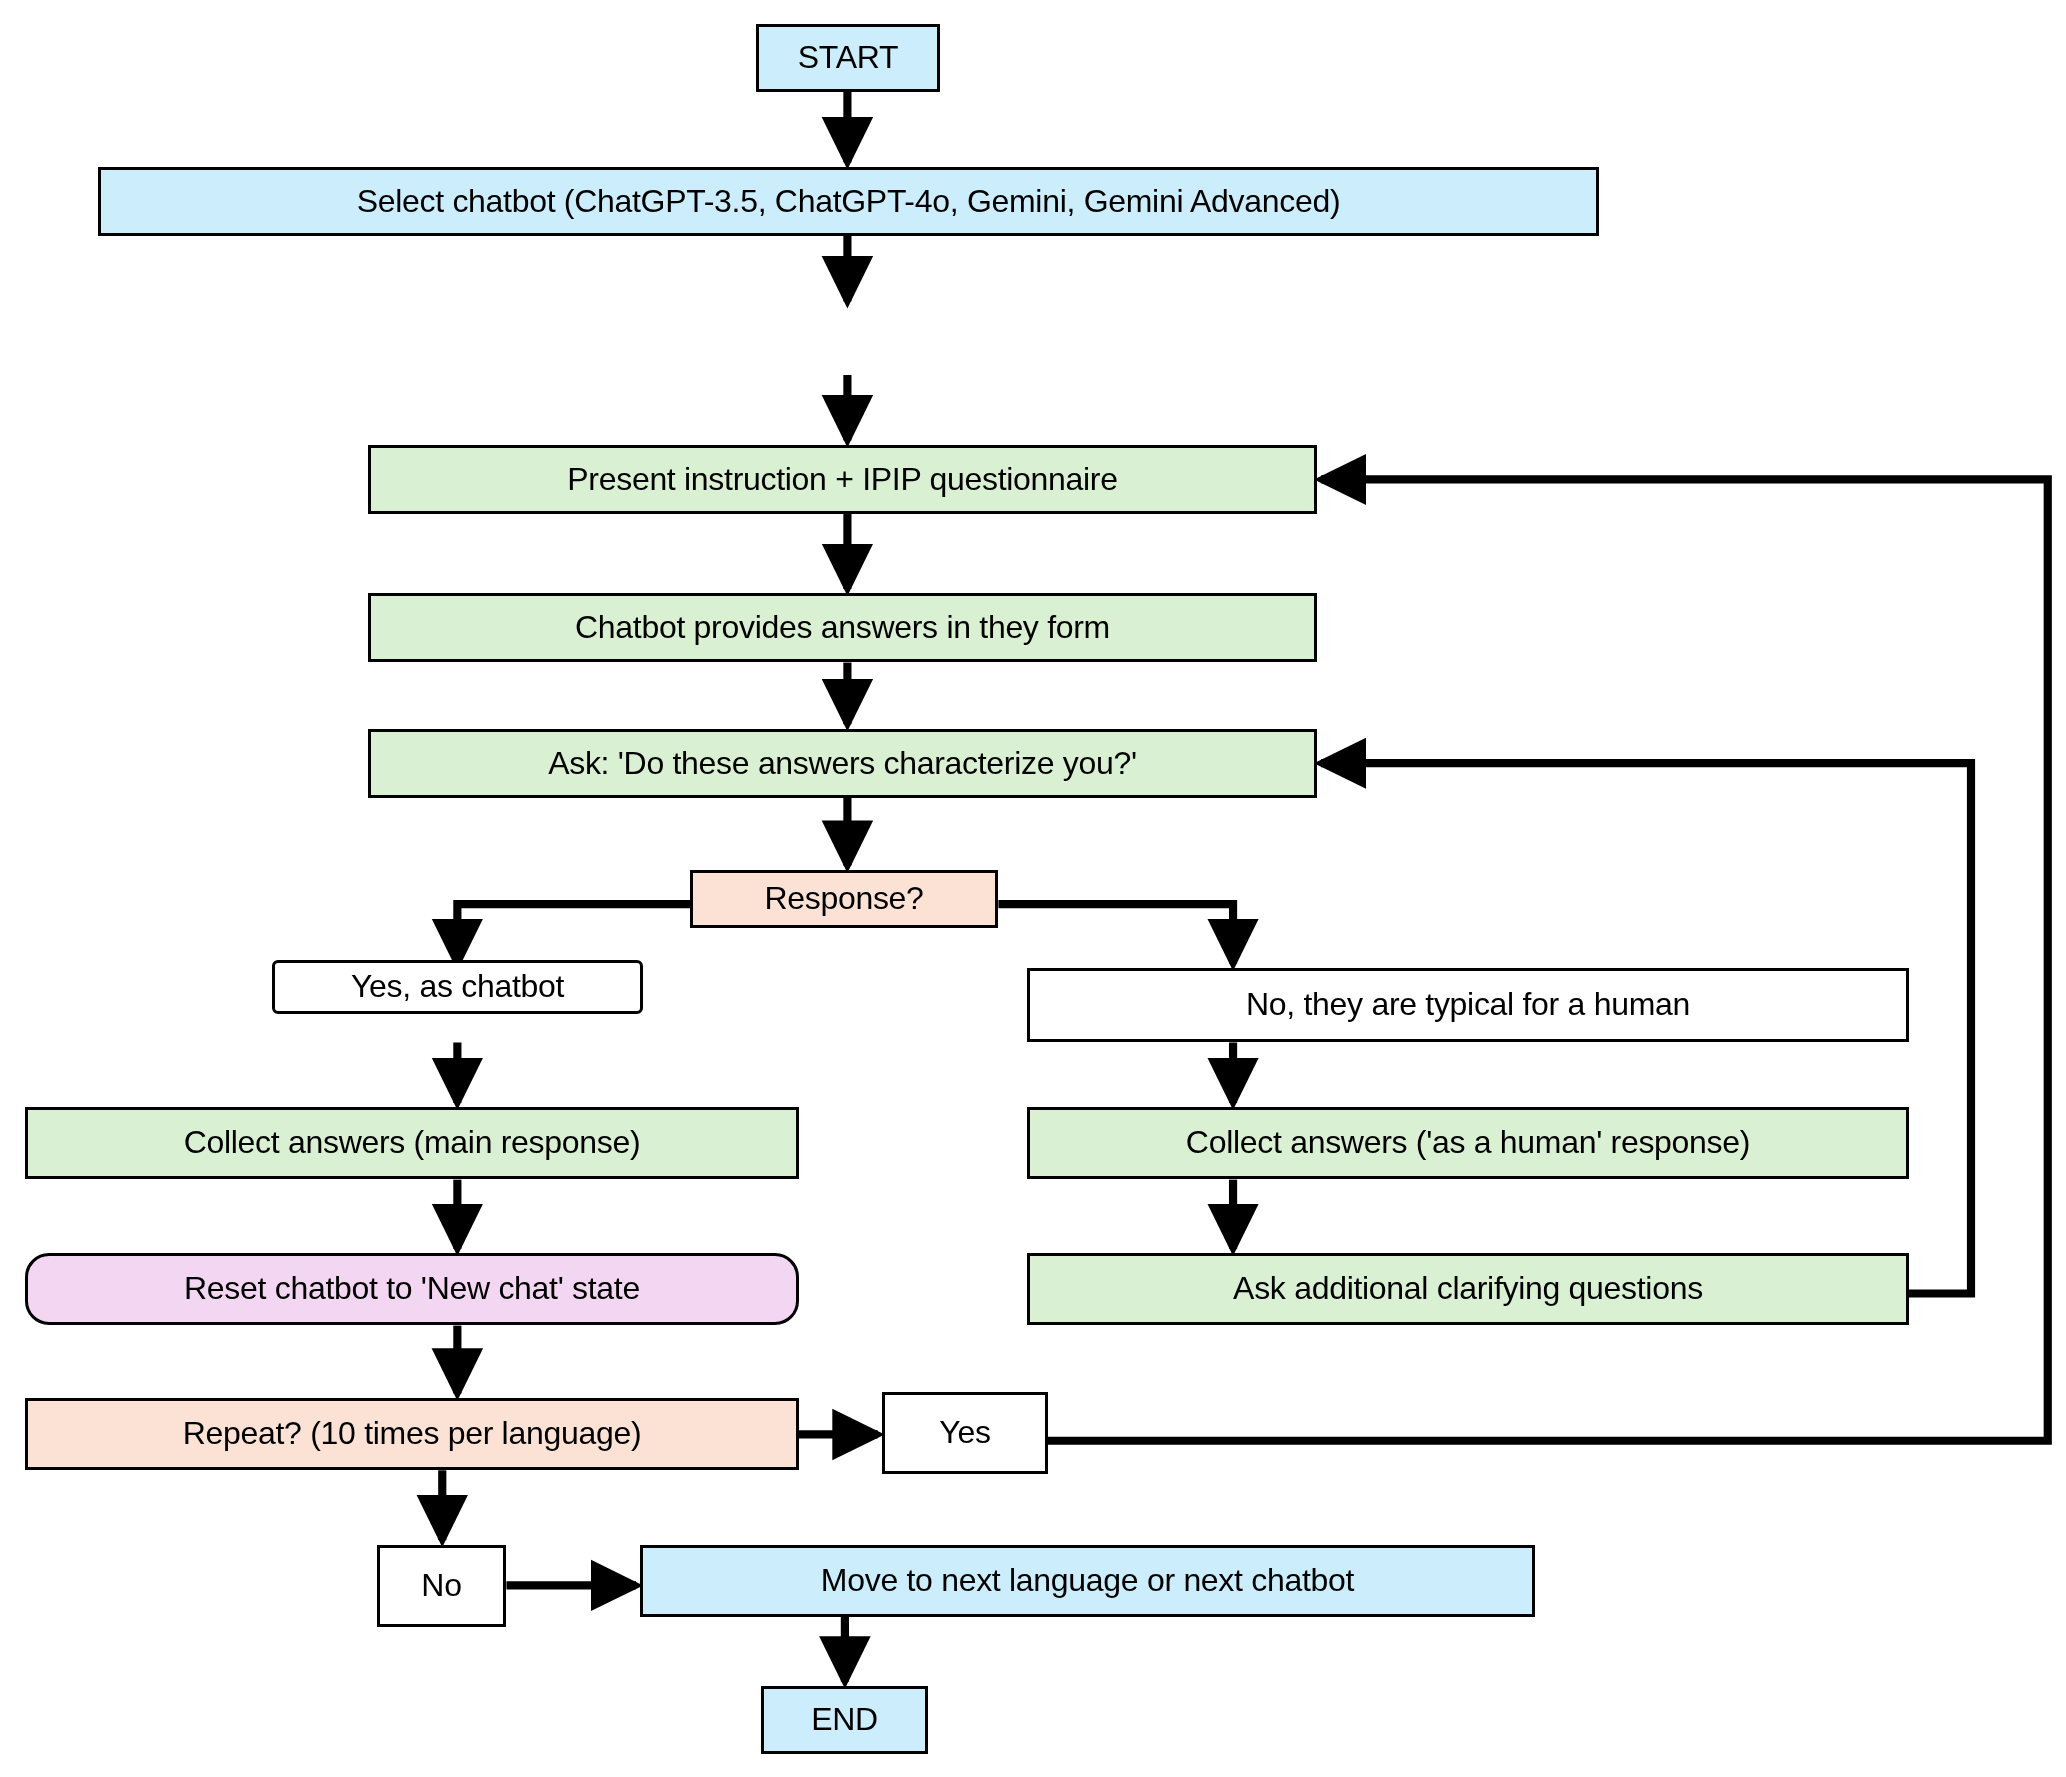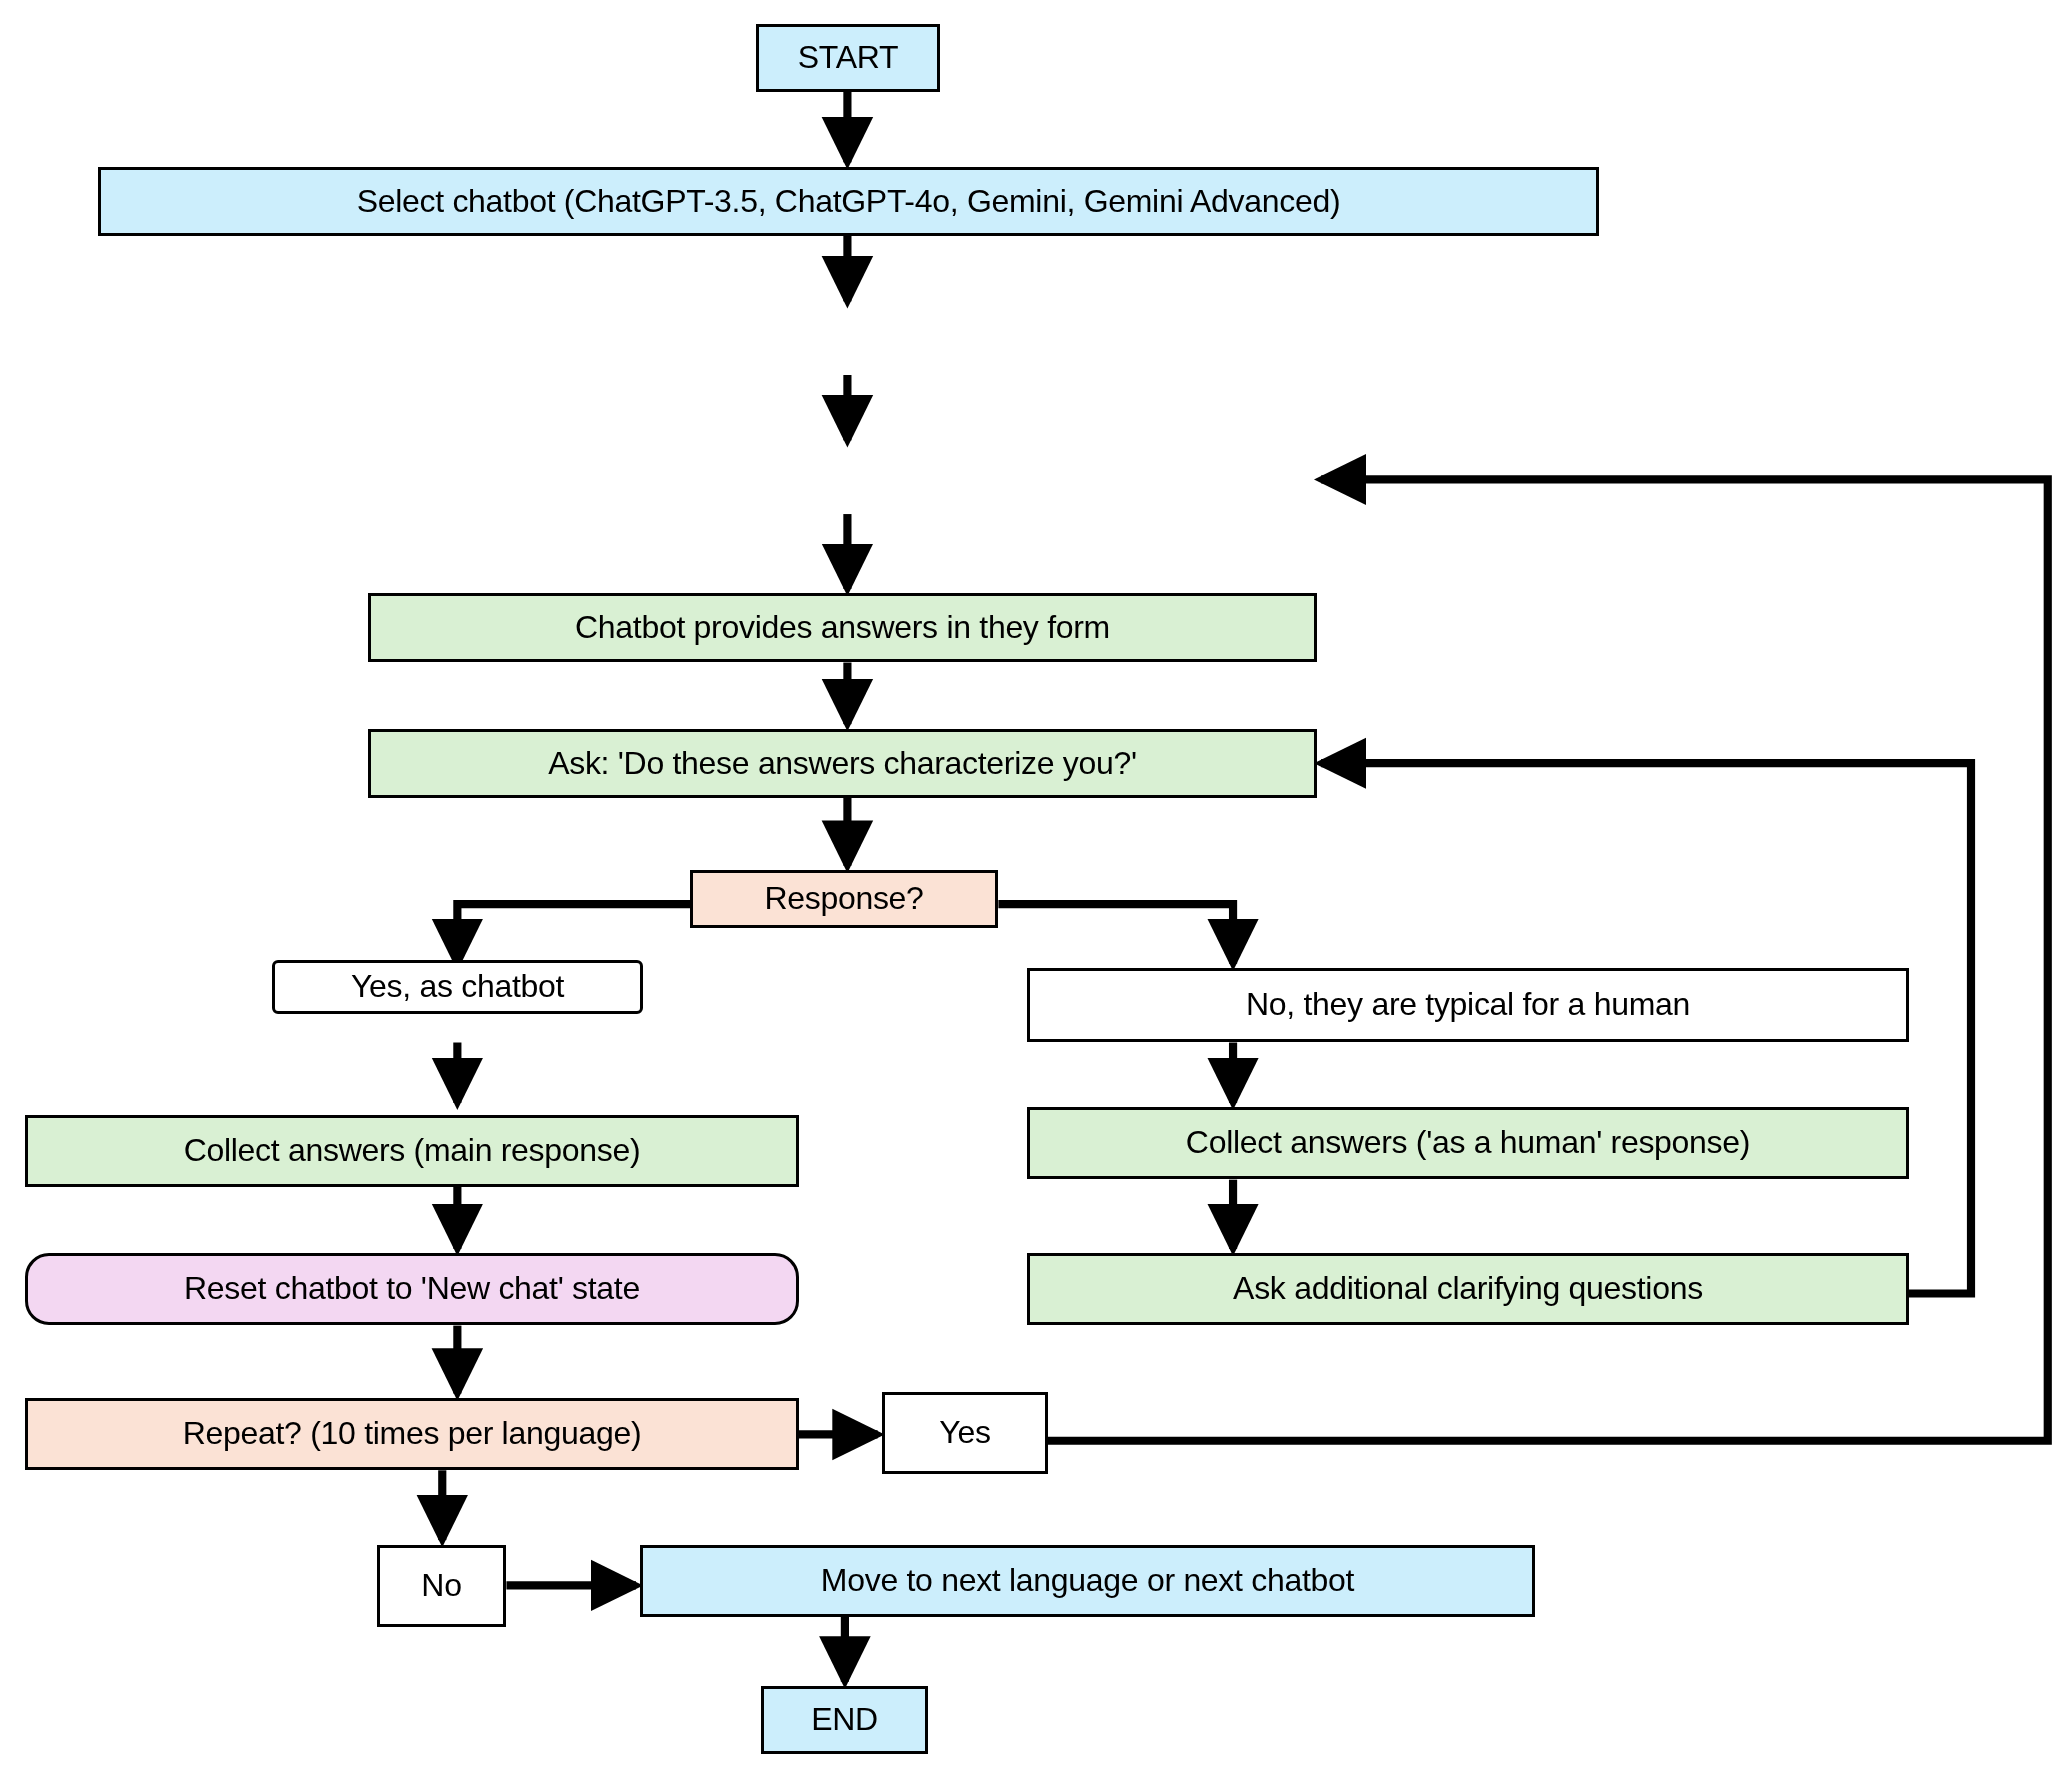--- a/index.html
+++ b/index.html
@@ -103,20 +103,23 @@
 
   <div class="node fill-blue" style="left:756px; top:24px; width:184px; height:68px;">
     <span>START</span>
   </div>
 
   <div class="node fill-blue" style="left:98px; top:167px; width:1501px; height:69px;">
     <span>Select chatbot (ChatGPT-3.5, ChatGPT-4o, Gemini, Gemini Advanced)</span>
   </div>
 
 
+  <div class="node fill-green" style="left:368px; top:445px; width:949px; height:69px;">
+    <span>Present instruction + IPIP questionnaire</span>
+  </div>
 
   <div class="node fill-green" style="left:368px; top:593px; width:949px; height:69px;">
     <span>Chatbot provides answers in they form</span>
   </div>
 
   <div class="node fill-green" style="left:368px; top:729px; width:949px; height:69px;">
     <span>Ask: 'Do these answers characterize you?'</span>
   </div>
 
   <div class="node fill-peach" style="left:690px; top:870px; width:308px; height:58px;">
@@ -124,21 +127,21 @@
   </div>
 
   <div class="node fill-white" style="left:272px; top:960px; width:371px; height:54px;border-radius:6px;">
     <span>Yes, as chatbot</span>
   </div>
 
   <div class="node fill-white" style="left:1027px; top:968px; width:882px; height:74px;">
     <span>No, they are typical for a human</span>
   </div>
 
-  <div class="node fill-green" style="left:25px; top:1107px; width:774px; height:72px;margin-top:8px;">
+  <div class="node fill-green" style="left:25px; top:1107px; width:774px; height:72px;">
     <span>Collect answers (main response)</span>
   </div>
 
   <div class="node fill-green" style="left:1027px; top:1107px; width:882px; height:72px;">
     <span>Collect answers ('as a human' response)</span>
   </div>
 
   <div class="node fill-purple" style="left:25px; top:1253px; width:774px; height:72px;">
     <span>Reset chatbot to 'New chat' state</span>
   </div>

